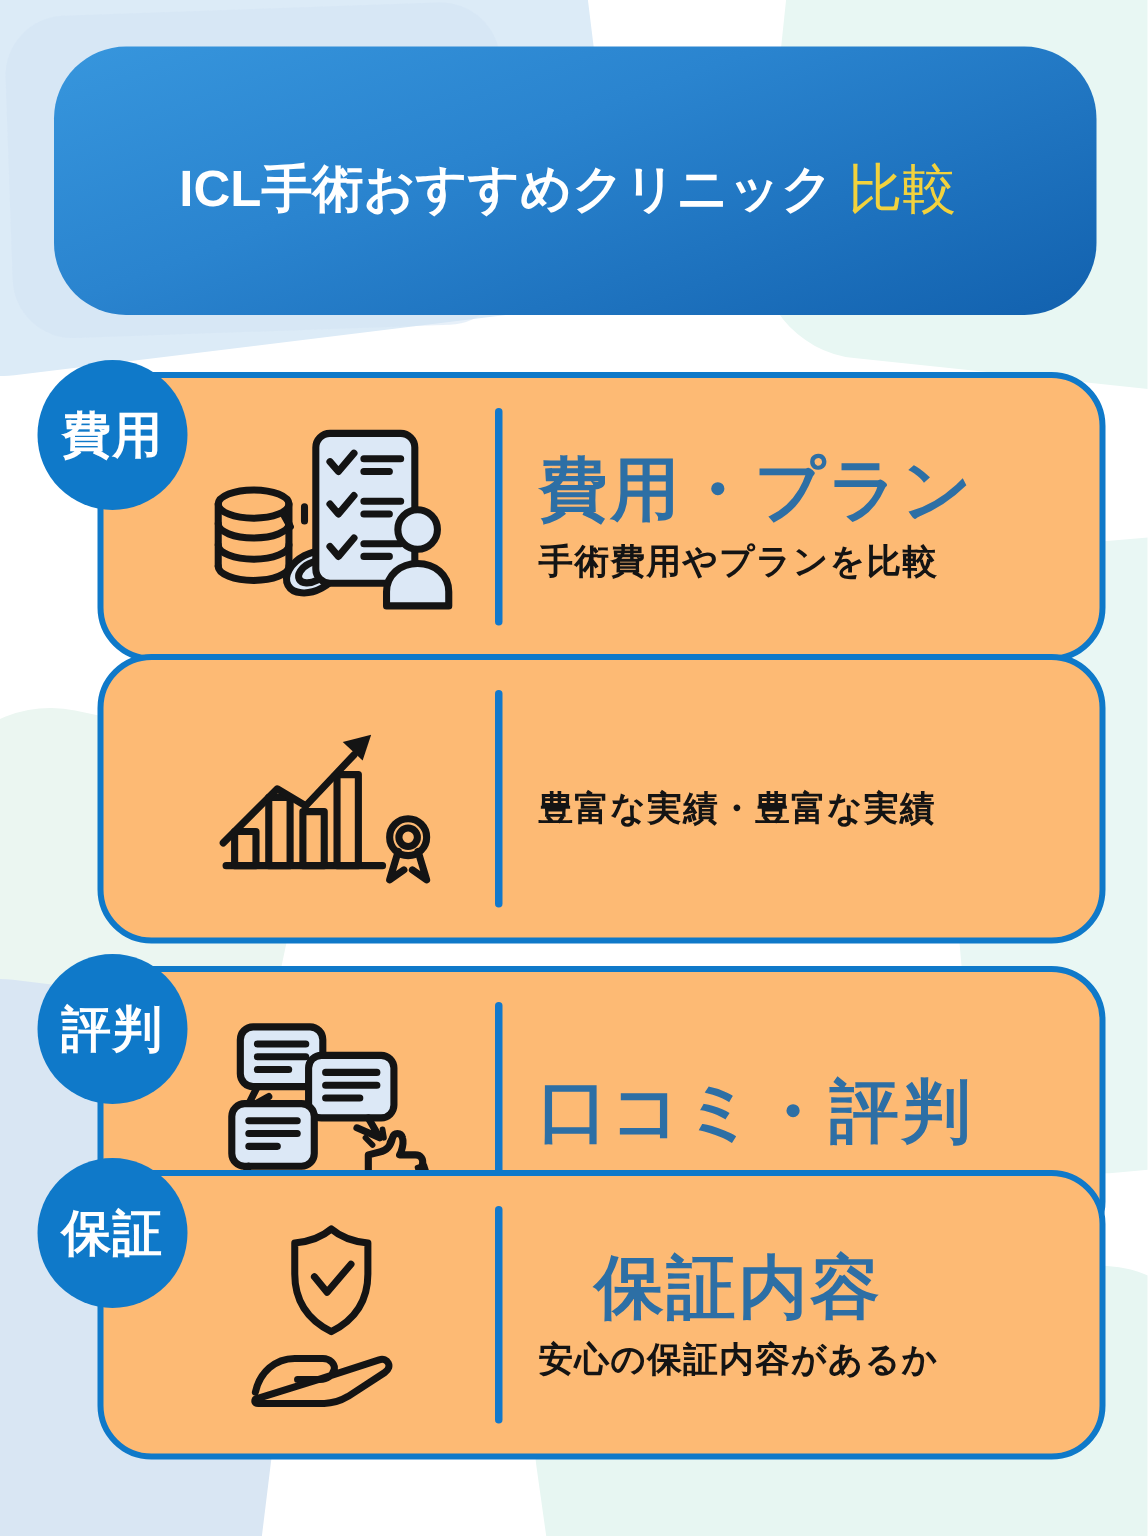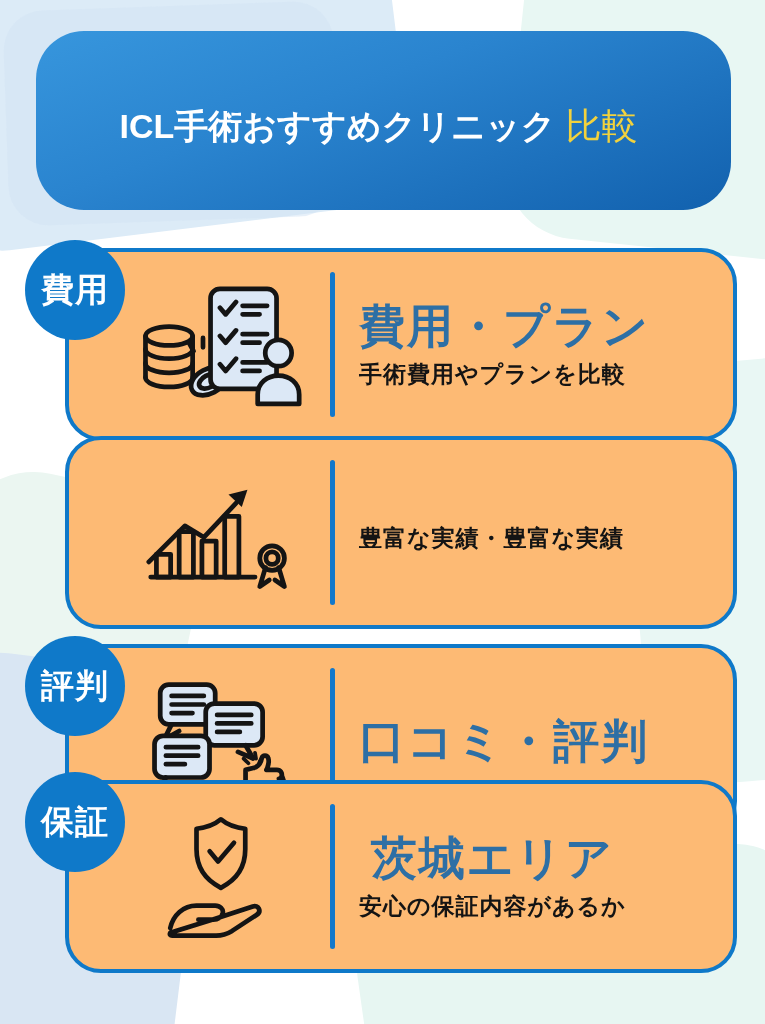--- a/index.html
+++ b/index.html
@@ -182,18 +182,18 @@
     </div>
     <div class="icon-wrap">
       <svg class="line-icon" width="150" height="128" viewBox="0 0 160 135" aria-hidden="true">
         <path d="M82 6 c7 6 16 9 26 10 v22 c0 20 -10 33 -26 41 c-16 -8 -26 -21 -26 -41 V16 c10 -1 19 -4 26 -10 z"></path>
         <path d="M70 40 l9 11 l17 -20"></path>
         <path d="M28 122 c3 -14 14 -24 28 -24 h20 c5 0 9 4 8 8 c-1 4 -5 7 -10 7 h-16 m18 -1 l40 -13 c6 -2 10 5 4 9 l-26 17 c-5 3 -11 5 -17 5 H30 c-2 0 -3 -1 -2 -3 z"></path>
       </svg>
     </div>
     <div class="divider"></div>
     <div class="texts">
-      <h2 class="card-title">茨城エリア</h2>
+      <h2 class="card-title">保証内容</h2>
       <p class="card-desc">安心の保証内容があるか</p>
     </div>
   </section>
 
 </div>
 
 </body></html>

